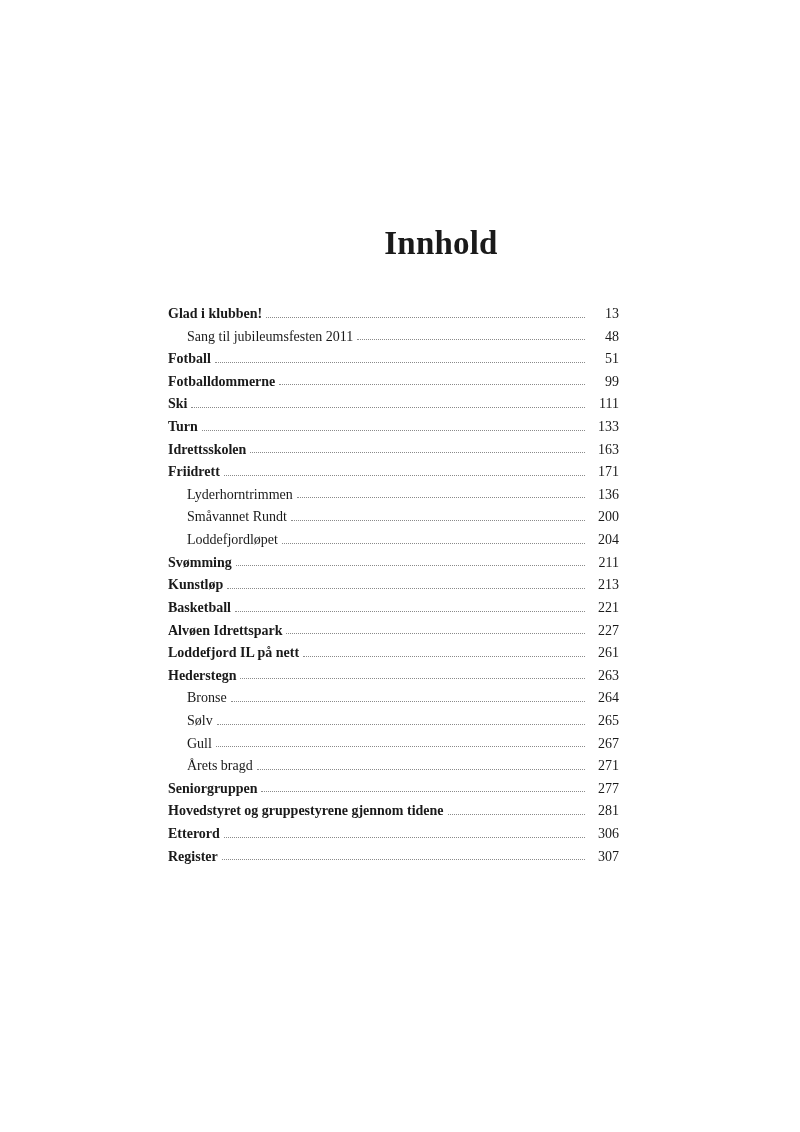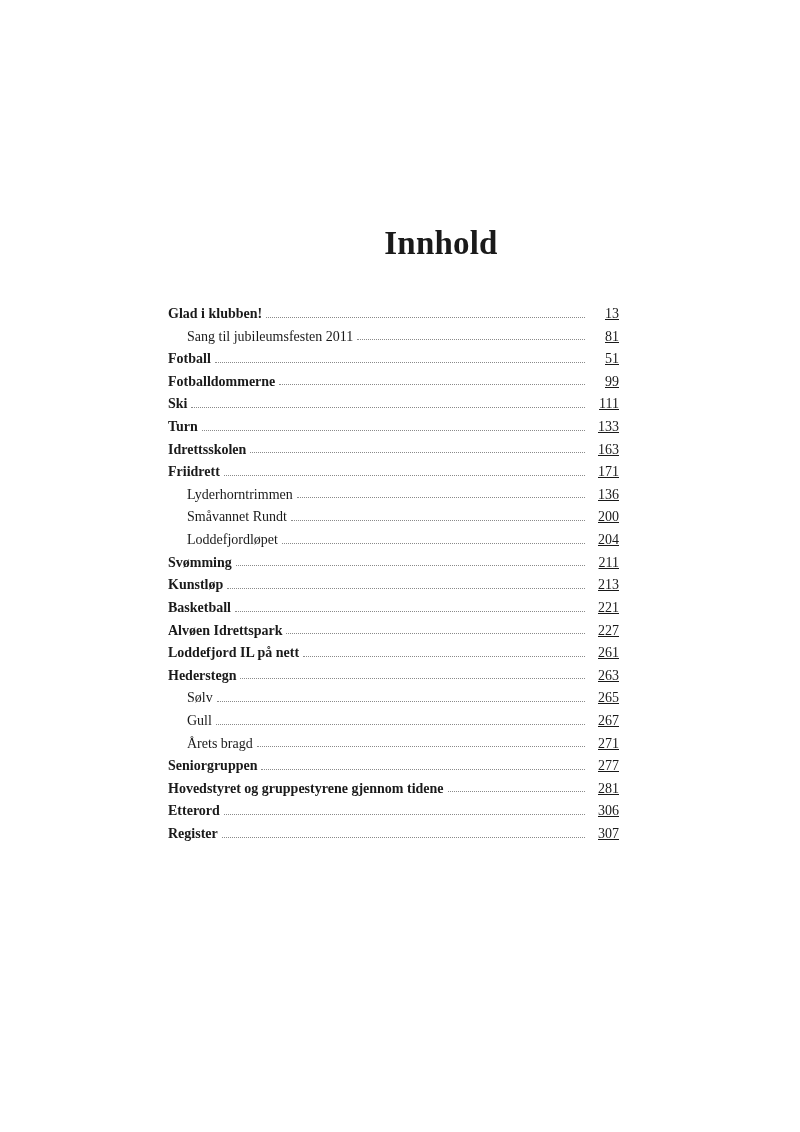--- a/index.html
+++ b/index.html
@@ -7,37 +7,37 @@
          font-family: "Liberation Serif", "DejaVu Serif", serif; color: #1a1a1a; }
   .title { position: absolute; top: 203px; left: 0; width: 800px; text-align: center;
            font-size: 33px; font-weight: bold; letter-spacing: 0.2px; margin-left: 41px; }
   .toc { position: absolute; top: 303px; left: 168px; width: 451px; margin: 0; padding: 0; list-style: none; }
   .toc li { height: 22.62px; display: flex; align-items: flex-end; font-size: 14px; line-height: 22.62px; }
   .toc li.lvl1 .label { font-weight: bold; }
   .toc li.lvl2 { padding-left: 19px; }
   .toc li.lvl2 .label { font-weight: normal; }
   .toc .label { white-space: nowrap; padding-right: 4px; }
   .toc .leader { flex: 1; border-bottom: 1px dotted #8a8a8a; margin-bottom: 3px; height: 1px; align-self: flex-end; position: relative; top: -5px; }
-  .toc .page { width: 34px; text-align: right; flex: none; text-decoration: underline; }
+  .toc .page { width: 34px; text-align: right; flex: none; }
 </style>
 </head>
 <body>
 
 <h1 class="title">Innhold</h1>
 
 <ul class="toc">
   <li class="lvl1">
       <span class="label">Glad i klubben!</span>
       <span class="leader"></span>
       <span class="page">13</span>
     </li>
   <li class="lvl2">
       <span class="label">Sang til jubileumsfesten 2011</span>
       <span class="leader"></span>
-      <span class="page">81</span>
+      <span class="page">48</span>
     </li>
   <li class="lvl1">
       <span class="label">Fotball</span>
       <span class="leader"></span>
       <span class="page">51</span>
     </li>
   <li class="lvl1">
       <span class="label">Fotballdommerne</span>
       <span class="leader"></span>
       <span class="page">99</span>
@@ -101,20 +101,25 @@
       <span class="label">Loddefjord IL på nett</span>
       <span class="leader"></span>
       <span class="page">261</span>
     </li>
   <li class="lvl1">
       <span class="label">Hederstegn</span>
       <span class="leader"></span>
       <span class="page">263</span>
     </li>
   <li class="lvl2">
+      <span class="label">Bronse</span>
+      <span class="leader"></span>
+      <span class="page">264</span>
+    </li>
+  <li class="lvl2">
       <span class="label">Sølv</span>
       <span class="leader"></span>
       <span class="page">265</span>
     </li>
   <li class="lvl2">
       <span class="label">Gull</span>
       <span class="leader"></span>
       <span class="page">267</span>
     </li>
   <li class="lvl2">

